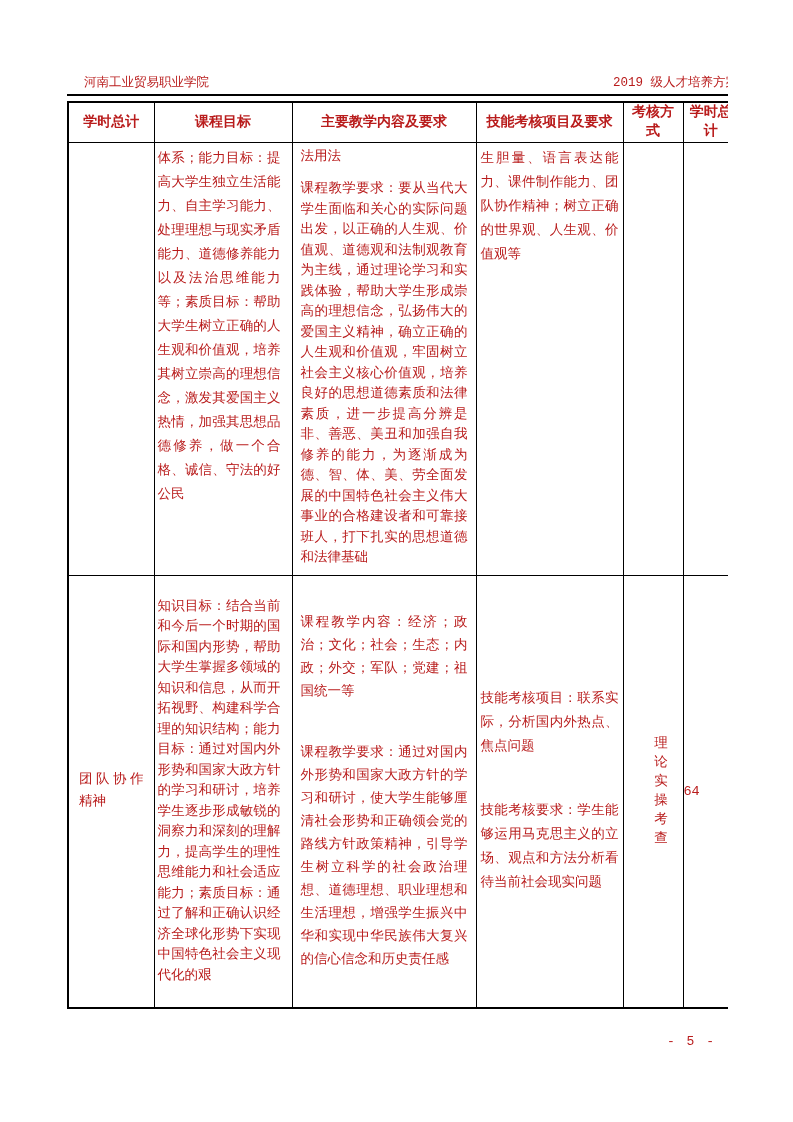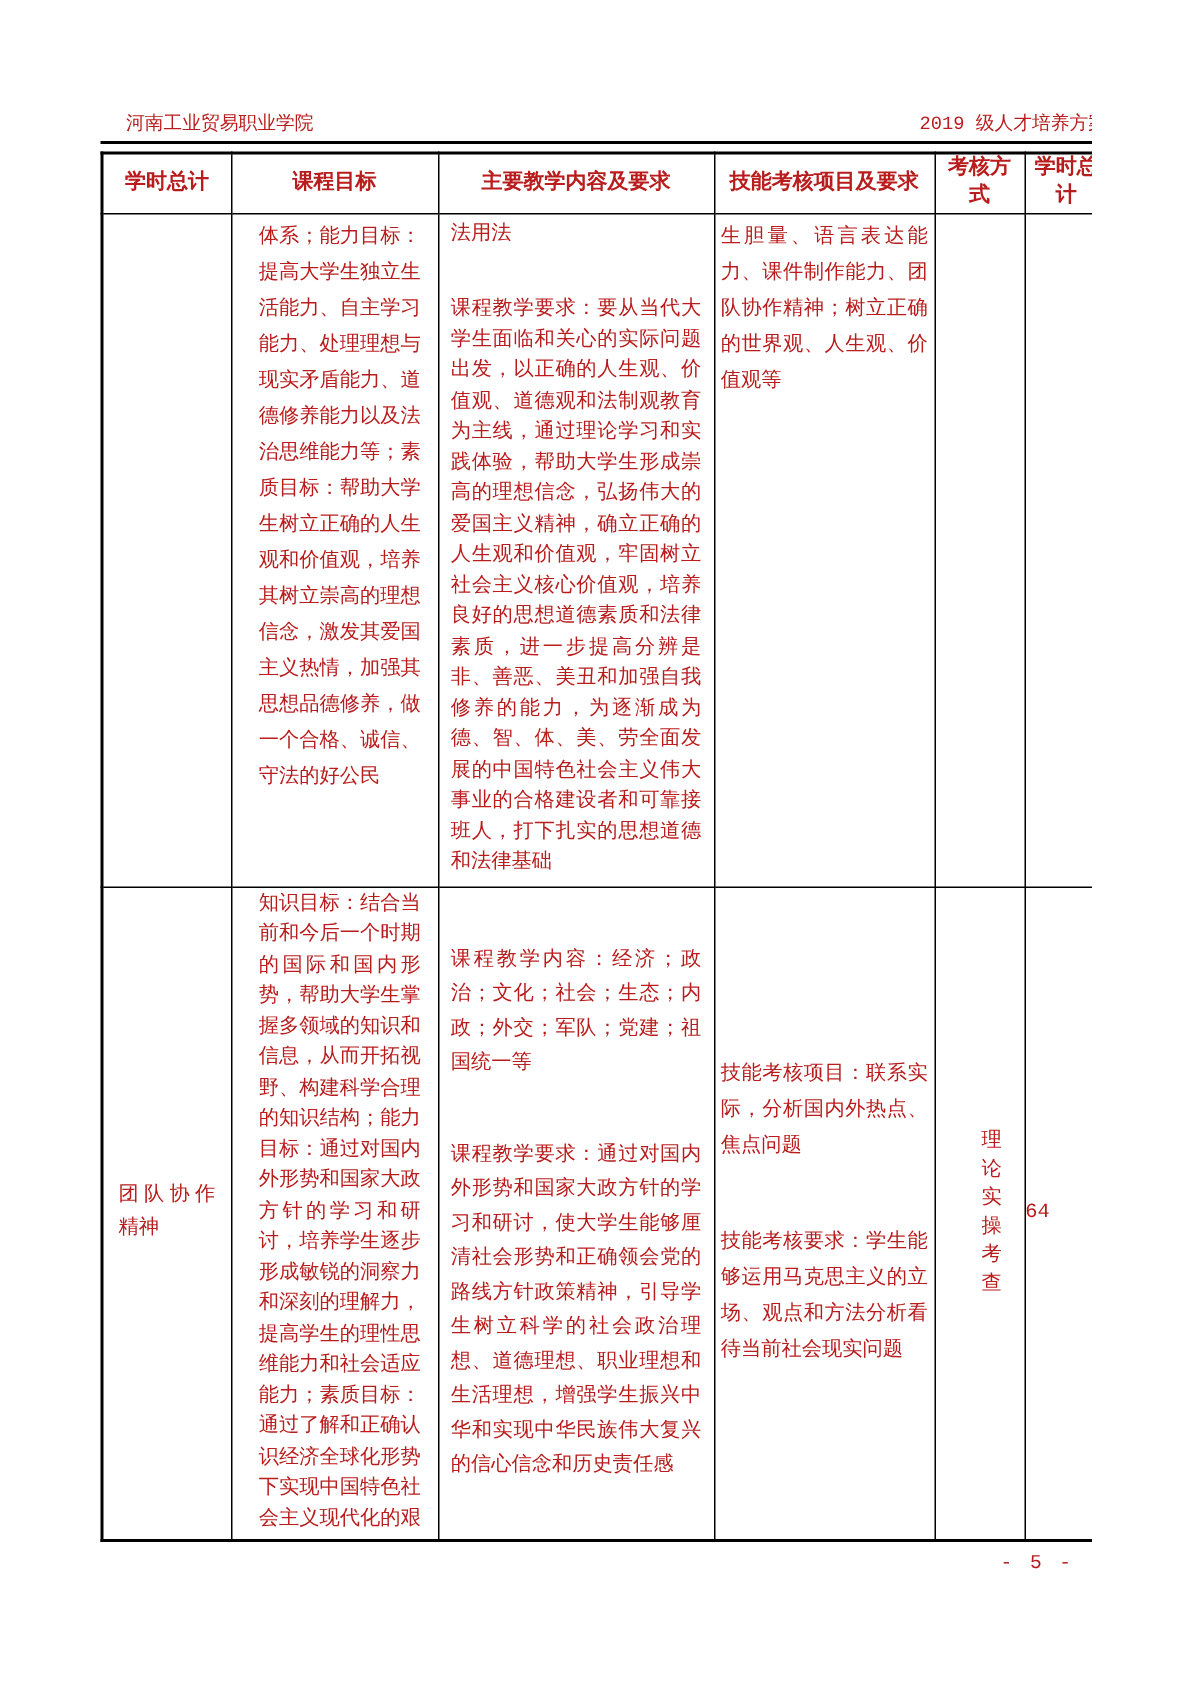--- a/index.html
+++ b/index.html
@@ -52,29 +52,29 @@
     text-align: justify;
     text-justify: inter-character;
   }
   tr.row-top td { vertical-align: top; padding-top: 4px; padding-bottom: 4px; }
   tr.row-mid td { vertical-align: middle; padding-top: 2px; padding-bottom: 2px; }
   tr.row-top td { height: 433px; }
   tr.row-mid td { height: 433px; }
   p { margin: 0; }
   
   .c-name   { padding-left: 10px; padding-right: 10px; line-height: 22px; }
-  .c-obj    { padding-left: 18px; padding-right: 11px; }
+  .c-obj    { padding-left: 3px; padding-right: 11px; }
   .c-content{ padding-left: 8px;  padding-right: 8px; }
   .c-assess { padding-left: 4px;  padding-right: 4px; }
   .c-method { padding-left: 28px; padding-right: 12px; text-align: center; line-height: 19px; }
   .c-hours  { line-height: 25px; }
   .lh205 { line-height: 20.5px; }
   .lh23  { line-height: 23px; }
   .lh24  { line-height: 24px; }
-  .lh205 p + p { margin-top: 30px; }
+  .lh205 p + p { margin-top: 12px; }
   .lh23  p + p { margin-top: 38px; }
   .lh24  p + p { margin-top: 40px; }
   
   .page-number {
     position: absolute;
     left: 67px;
     top: 1034px;
     width: 671px;
     text-align: right;
     padding-right: 22px;

